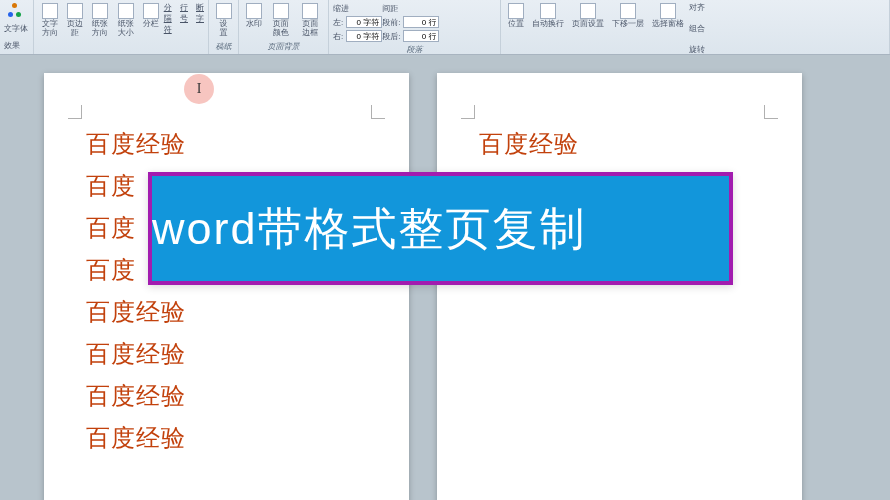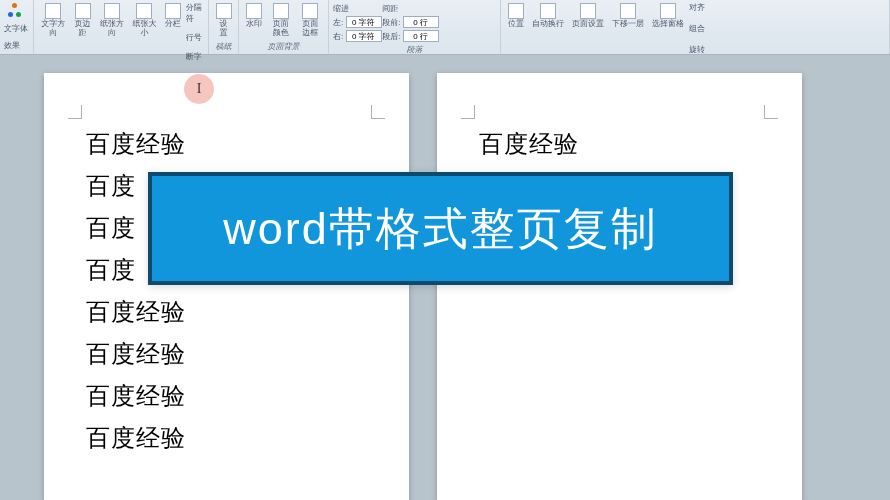--- a/index.html
+++ b/index.html
@@ -64,21 +64,21 @@
       gap: 3px;
       font-size: 8px;
       padding: 1px 0;
     }
     .small-input {
       width: 36px;
       height: 12px;
       border: 1px solid #a0aec0;
       background: #fff;
       font-size: 8px;
-      text-align: center;
+      text-align: right;
       padding-right: 2px;
     }
     .workspace {
       display: flex;
       gap: 28px;
       padding: 18px 44px;
     }
     .page {
       width: 365px;
       height: 430px;
@@ -94,21 +94,21 @@
       border-color: #b0b0b0;
     }
     .corner.tl { top: 38px; left: 30px; border-left: 1px solid #b0b0b0; border-top: 1px solid #b0b0b0; transform: rotate(180deg);}
     .corner.tr { top: 38px; right: 30px; border-right: 1px solid #b0b0b0; border-top: 1px solid #b0b0b0; transform: rotate(180deg);}
     .corner.tl::after, .corner.tr::after { content:''; }
     .page .corner.tl { border: none; border-right: 1px solid #b0b0b0; border-bottom: 1px solid #b0b0b0; transform: none; top: 32px; left: 24px; width: 14px; height: 14px;}
     .page .corner.tr { border: none; border-left: 1px solid #b0b0b0; border-bottom: 1px solid #b0b0b0; transform: none; top: 32px; right: 24px; width: 14px; height: 14px;}
     .text-line {
       font-family: SimSun, serif;
       font-size: 24px;
-      color: #000000;
+      color: #c2410c;
       line-height: 1.75;
       letter-spacing: 1px;
     }
     .cursor-indicator {
       position: absolute;
       width: 30px;
       height: 30px;
       background: rgba(240, 150, 140, 0.55);
       border-radius: 50%;
       top: 74px;
@@ -125,24 +125,24 @@
       font-size: 14px;
       color: #333;
     }
     .overlay-banner {
       position: absolute;
       top: 172px;
       left: 148px;
       width: 585px;
       height: 113px;
       background: #1296db;
-      border: 4px solid #0c4a6e;
+      border: 4px solid #a21caf;
       display: flex;
       align-items: center;
-      justify-content: center;
+      justify-content: flex-start;
       z-index: 10;
       box-shadow: 0 2px 8px rgba(0,0,0,0.15);
     }
     .overlay-banner span {
       color: #fff;
       font-size: 45px;
       font-weight: 400;
       font-family: "Microsoft YaHei", sans-serif;
       letter-spacing: 2px;
     }
@@ -202,21 +202,21 @@
           <span>纸张方向</span>
         </div>
       <div class="ribbon-btn">
           <div class="icon-box"></div>
           <span>纸张大小</span>
         </div>
       <div class="ribbon-btn">
           <div class="icon-box"></div>
           <span>分栏</span>
         </div>
-      <div style="display:flex;flex-direction:column;gap:8px;font-size:8px;">
+      <div style="display:flex;gap:8px;font-size:8px;text-decoration:underline;">
         <div>分隔符</div>
         <div>行号</div>
         <div>断字</div>
       </div>
     </div>
   </div>
 
   <div class="ribbon-group" style="width:30px">
     <div class="ribbon-btn">
         <div class="icon-box"></div>

